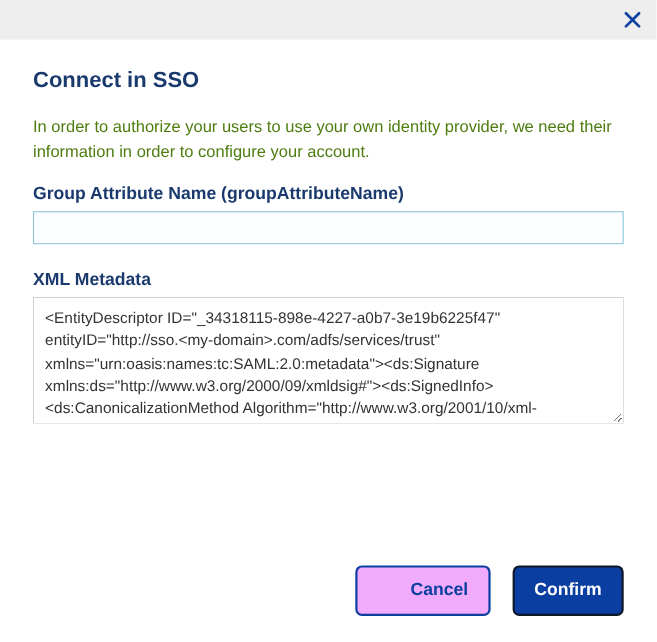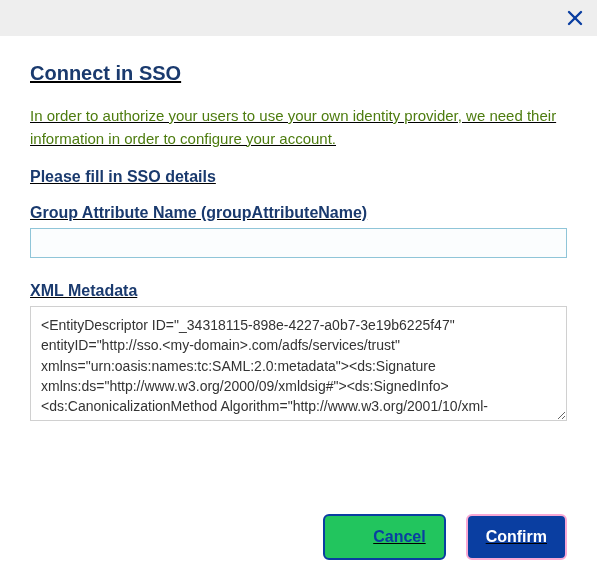--- a/index.html
+++ b/index.html
@@ -1,37 +1,37 @@
 <!DOCTYPE html>
 <html><head>
 <meta charset="utf-8">
 <style>
   * { box-sizing: border-box; margin: 0; padding: 0; }
   html, body { width: 597px; height: 584px; font-family: -apple-system, BlinkMacSystemFont, "Segoe UI", Arial, sans-serif; background: #fff; }
-  .modal { width: 597px; height: 584px; display: flex; flex-direction: column; position: relative; text-decoration: underline; }
+  .modal { width: 597px; height: 584px; display: flex; flex-direction: column; position: relative; }
   .titlebar { height: 36px; background: #eeeeee; position: relative; }
   .close-btn { position: absolute; right: 8px; top: 4px; width: 28px; height: 28px; display: flex; align-items: center; justify-content: center; cursor: pointer; color: #0a3ea1; }
   .close-btn svg { width: 16px; height: 16px; }
   .content { padding: 26px 30px 10px 30px; flex: 1; overflow: hidden; }
   .heading { font-size: 20px; font-weight: 700; color: #1a3a6e; margin-bottom: 20px; }
   .intro { font-size: 15px; color: #4d7c0f; line-height: 1.5; margin-bottom: 18px; }
   .warning { font-size: 15px; color: #d9392b; margin-bottom: 18px; }
   .subheading { font-size: 16px; font-weight: 700; color: #1a3a6e; margin-bottom: 18px; }
   .field-label { font-size: 16px; font-weight: 700; color: #1a3a6e; margin-bottom: 6px; display: block; }
   .text-input { width: 100%; height: 30px; border: 1px solid #8fc5d8; background: #fbfdfe; padding: 4px 8px; font-size: 14px; color: #333; margin-bottom: 24px; }
   .textarea-wrap { width: 100%; }
   .metadata-textarea {
     width: 100%; height: 115px; border: 1px solid #d0d0d0; padding: 8px 10px;
     font-size: 14px; font-family: inherit; color: #333; line-height: 1.45;
     resize: both; overflow: auto; background: #fff;
   }
   .footer { display: flex; justify-content: flex-end; gap: 20px; padding: 18px 30px 24px; }
   .btn { font-size: 16px; font-weight: 700; padding: 12px 18px; border-radius: 6px; cursor: pointer; font-family: inherit; }
-  .btn-cancel { background: #22c55e; color: #0a3ea1; border: 2px solid #0a3ea1; padding-left: 48px; }
-  .btn-confirm { background: #0a3ea1; color: #fff; border: 2px solid #f9a8d4; }
+  .btn-cancel { background: #f0abfc; color: #0a3ea1; border: 2px solid #0a3ea1; padding-left: 48px; }
+  .btn-confirm { background: #0a3ea1; color: #fff; border: 2px solid #0f172a; }
   
 </style>
 </head>
 <body>
 
 <div class="modal">
 
   <div class="titlebar">
     <div class="close-btn">
       <svg viewBox="0 0 16 16">
@@ -41,21 +41,20 @@
     </div>
   </div>
 
   <div class="content">
 
     <h1 class="heading">Connect in SSO</h1>
 
     <p class="intro">In order to authorize your users to use your own identity provider, we need their information in order to configure your account.</p>
 
 
-    <h2 class="subheading">Please fill in SSO details</h2>
 
     <label class="field-label">Group Attribute Name (groupAttributeName)</label>
     <input type="text" class="text-input" value="" style="">
 
     <label class="field-label">XML Metadata</label>
     <div class="textarea-wrap">
       <textarea class="metadata-textarea" wrap="soft" style="">&lt;EntityDescriptor ID="_34318115-898e-4227-a0b7-3e19b6225f47" entityID="http://sso.&lt;my-domain&gt;.com/adfs/services/trust" xmlns="urn:oasis:names:tc:SAML:2.0:metadata"&gt;&lt;ds:Signature xmlns:ds="http://www.w3.org/2000/09/xmldsig#"&gt;&lt;ds:SignedInfo&gt;&lt;ds:CanonicalizationMethod Algorithm="http://www.w3.org/2001/10/xml-</textarea>
     </div>
 
   </div>

